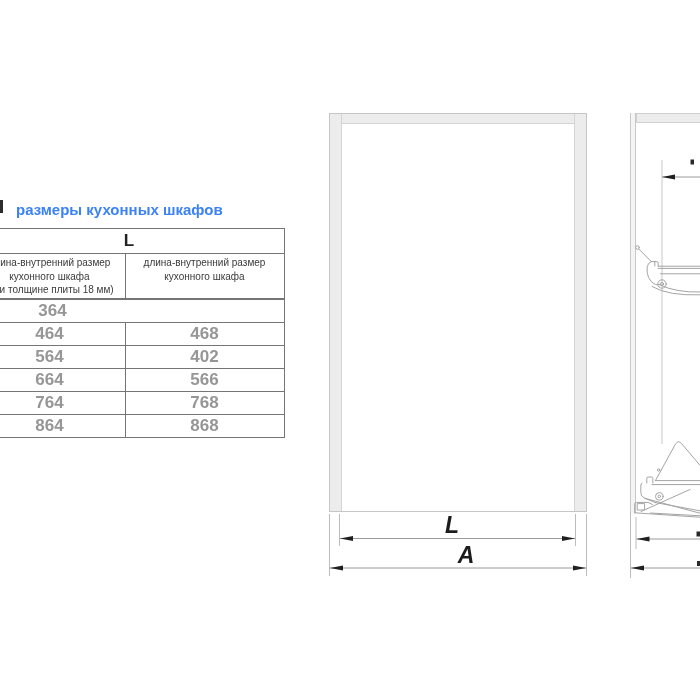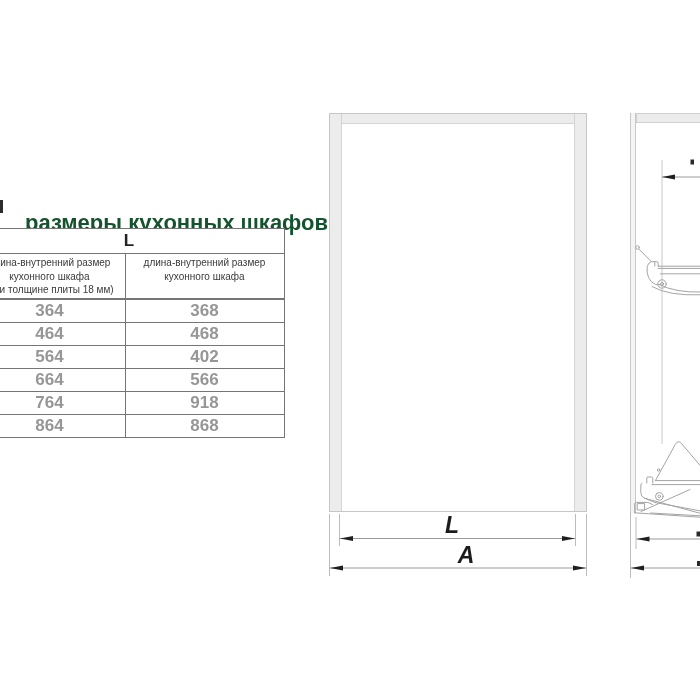--- a/index.html
+++ b/index.html
@@ -1,21 +1,21 @@
 <!DOCTYPE html>
 <html><head>
 <meta charset="utf-8">
 <style>
   html,body{margin:0;padding:0;background:#fff;}
   body{width:700px;height:700px;overflow:hidden;position:relative;
        font-family:"Liberation Sans", sans-serif;}
 
   
-  .title{position:absolute;left:9px;top:194px;margin:16px;
-         font-size:22px;font-weight:bold;color:#14532d;white-space:nowrap;}
+  .title{position:absolute;left:9px;top:194px;margin:7px;
+         font-size:15px;font-weight:bold;color:#3b82f6;white-space:nowrap;}
   .title-frag{position:absolute;left:0;top:200px;width:3px;height:13px;background:#2d2d2d;}
 
   
   .dim-table{position:absolute;left:-27px;top:228px;width:310px;
              border:1px solid #757575;background:#fff;}
   .t-span{height:24px;line-height:24px;text-align:center;
           border-bottom:1px solid #757575;
           font-size:17px;font-weight:bold;color:#222;}
   .t-headrow{display:flex;height:44px;border-bottom:1px solid #757575;}
   .t-hcell{width:152px;border-right:1px solid #757575;
@@ -67,37 +67,36 @@
       <span style="display:block">кухонного шкафа</span>
       <span style="display:block">(при толщине плиты 18 мм)</span>
     </div>
     <div class="t-hcell">
       <span style="display:block">длина-внутренний размер</span>
       <span style="display:block">кухонного шкафа</span>
     </div>
   </div>
   <div class="t-row">
     <div class="t-cell">364</div>
-    <div class="t-cell">368</div>
   </div>
   <div class="t-row">
     <div class="t-cell">464</div>
     <div class="t-cell">468</div>
   </div>
   <div class="t-row">
     <div class="t-cell">564</div>
     <div class="t-cell">402</div>
   </div>
   <div class="t-row">
     <div class="t-cell">664</div>
     <div class="t-cell">566</div>
   </div>
   <div class="t-row">
     <div class="t-cell">764</div>
-    <div class="t-cell">918</div>
+    <div class="t-cell">768</div>
   </div>
   <div class="t-row">
     <div class="t-cell">864</div>
     <div class="t-cell">868</div>
   </div>
 </div>
 
 <div class="cab">
   <div class="cab-top"></div>
   <div class="cab-left"></div>

